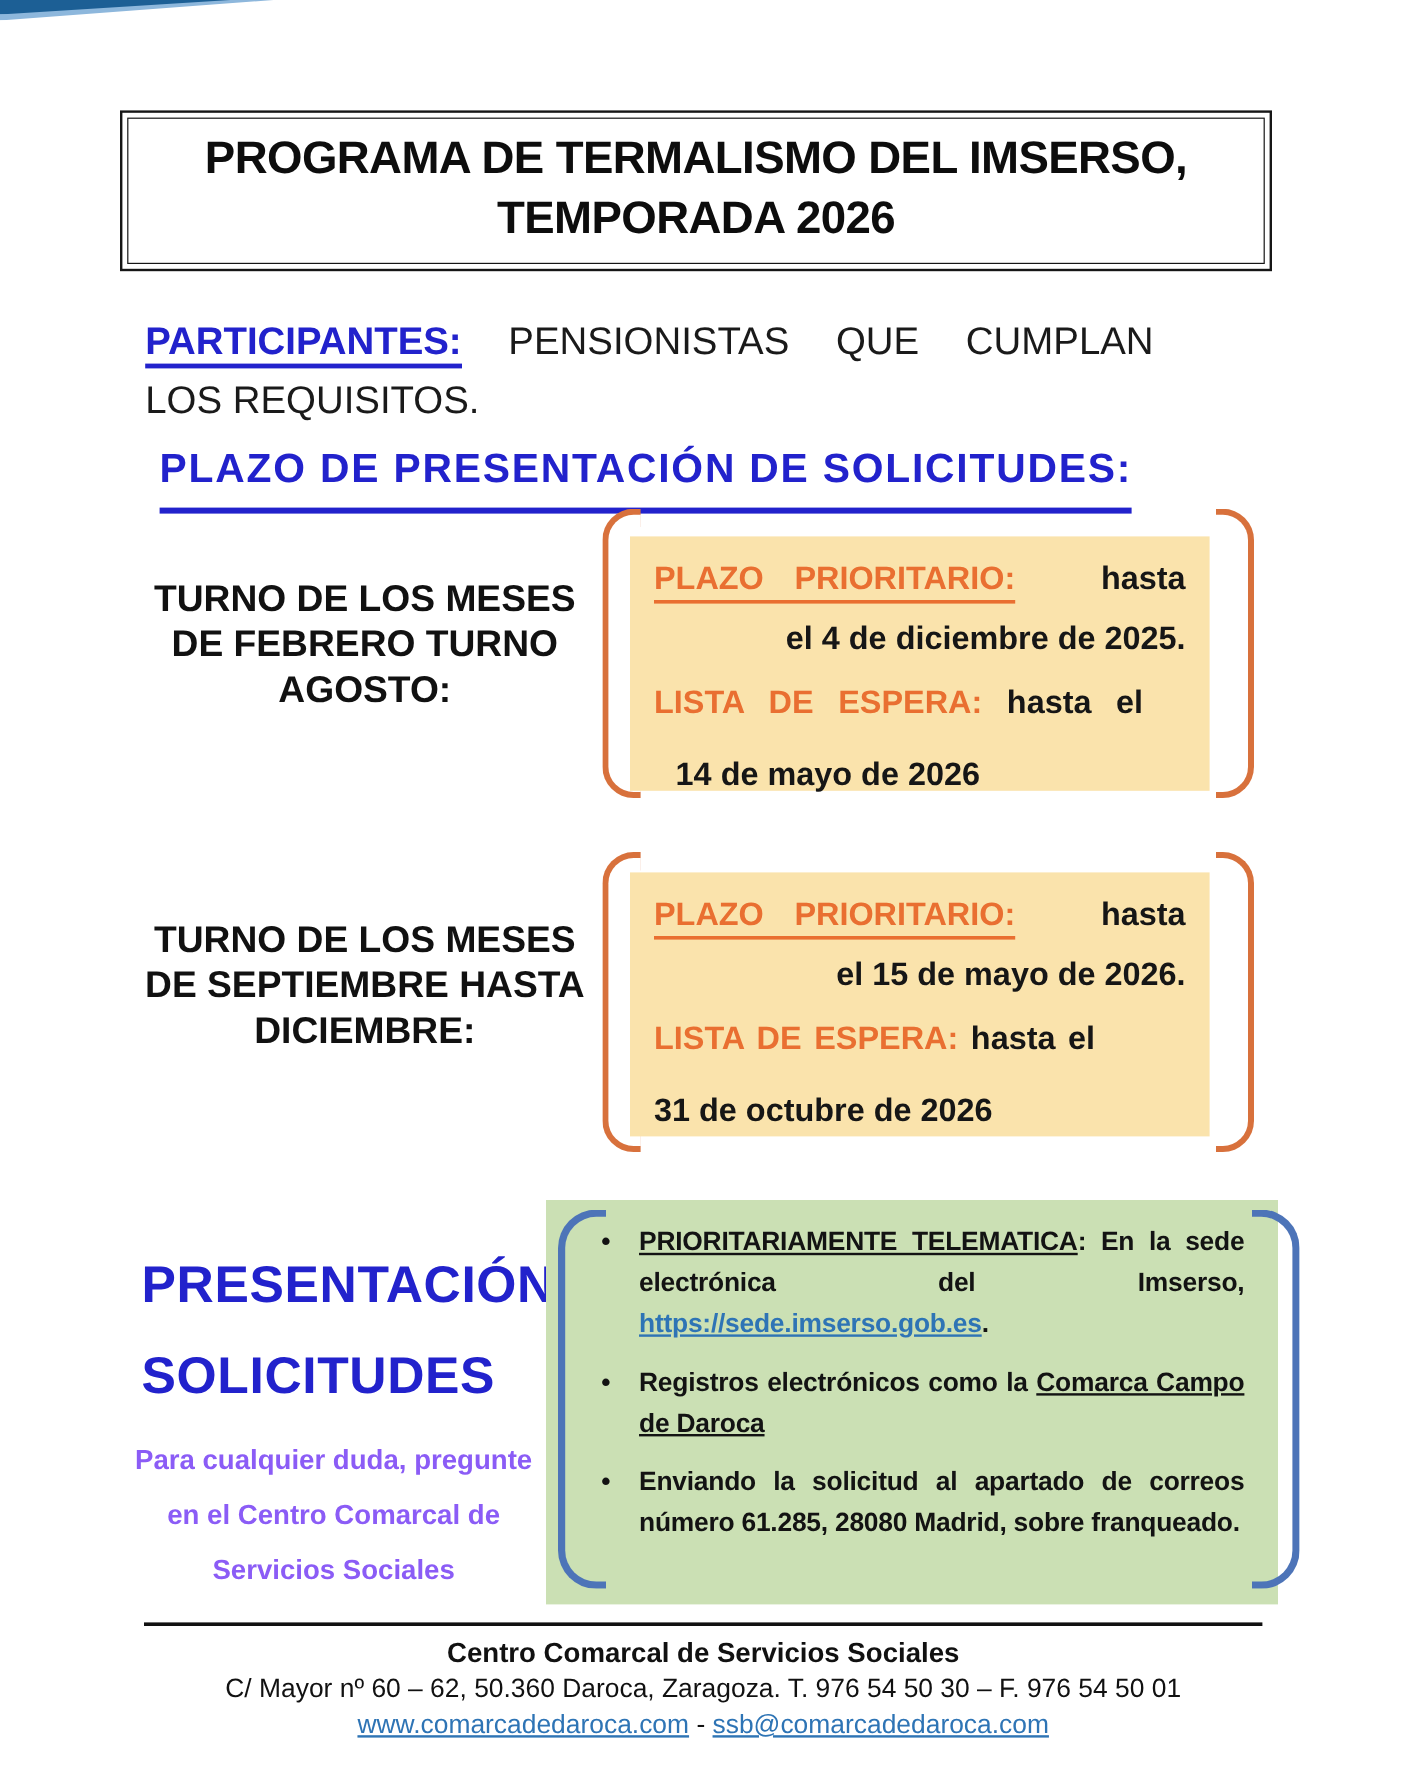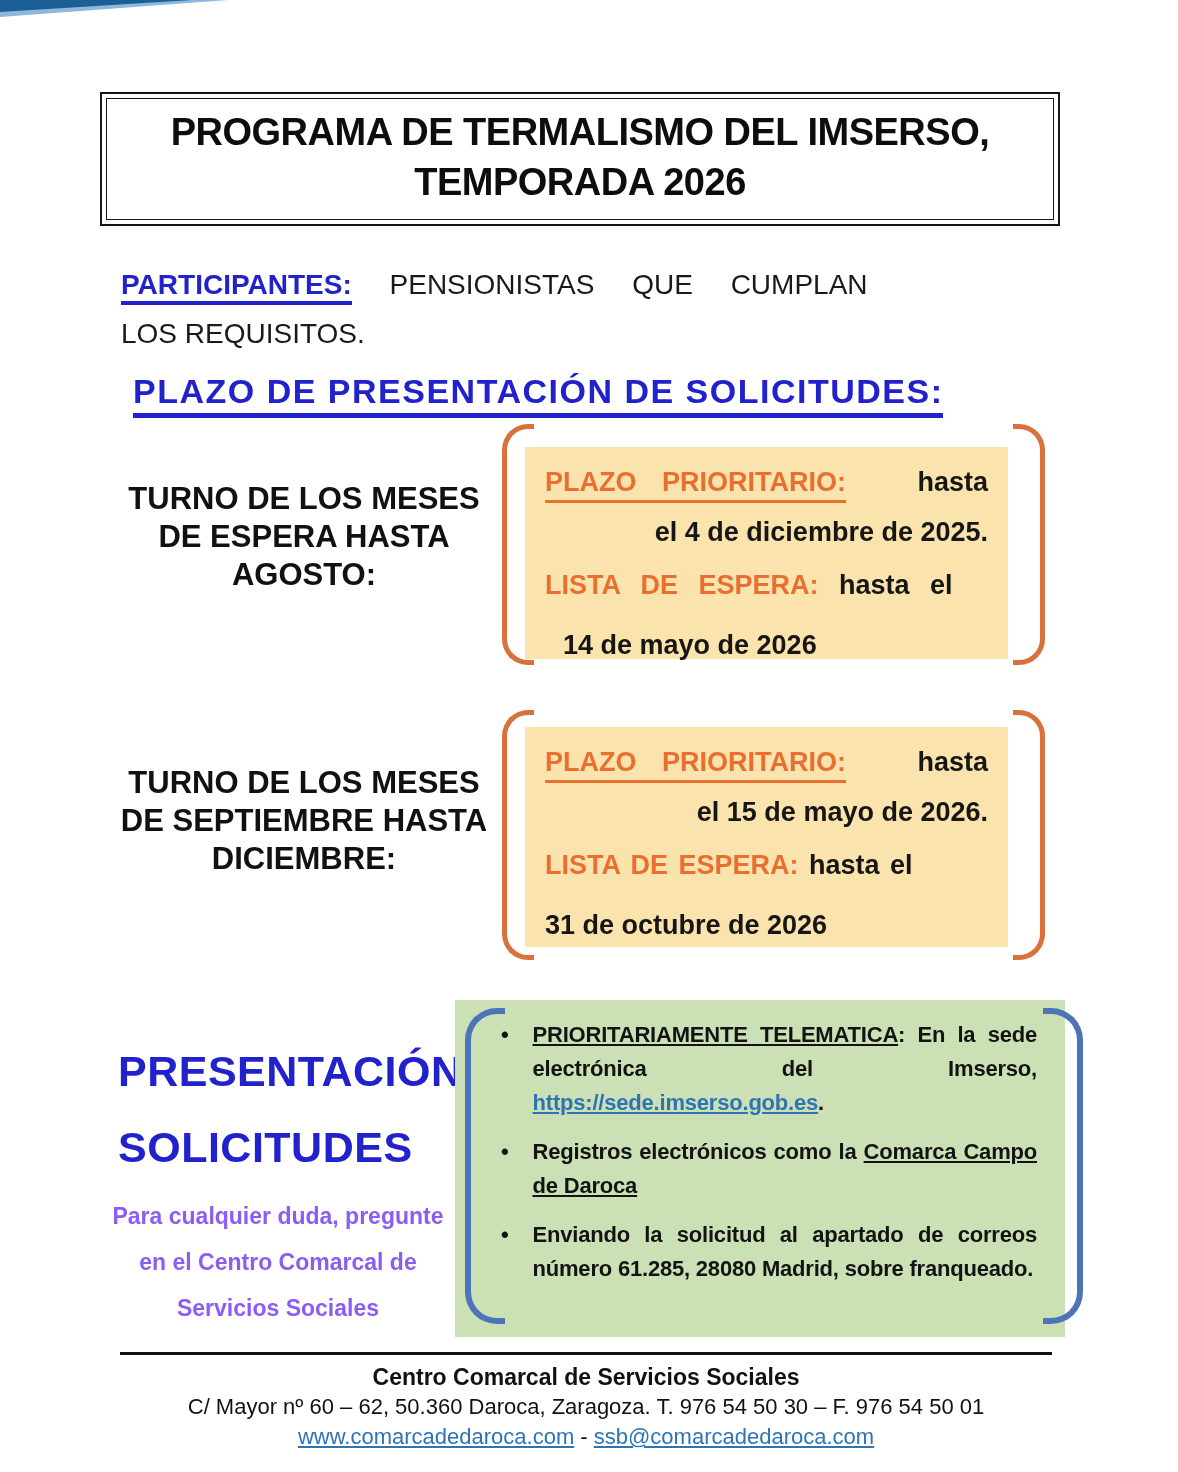--- a/index.html
+++ b/index.html
@@ -18,29 +18,29 @@
 
   
   .title-box { position:absolute; left:100px; top:92px; width:960px;
     border:2px solid #161616; padding:4px; background:#fff; }
   .title-box-inner { border:1px solid #161616; text-align:center; padding:8px 6px 12px; }
   .title-line { font-size:38px; font-weight:bold; letter-spacing:-0.5px;
     line-height:50px; color:#0d0d0d; white-space:nowrap; }
 
   
   .participants { position:absolute; left:121px; top:260px; width:946px;
-    font-size:28px; line-height:49px; color:#1a1a1a; }
+    font-size:32px; line-height:49px; color:#1a1a1a; }
   .participants .line1 { word-spacing:30px; white-space:nowrap; }
   .participants-label { color:#2222cc; font-weight:bold;
     border-bottom:4px solid #2222cc; padding-bottom:1px; }
 
   
   .plazo-heading { position:absolute; left:133px; top:372px;
     font-size:34px; font-weight:bold; letter-spacing:1.5px; color:#2222cc;
-    border-bottom:5px solid #2222cc; padding-bottom:2px; white-space:nowrap; }
+    border-bottom:5px solid #2222cc; padding-bottom:12px; white-space:nowrap; }
 
   
   .turn-row { position:absolute; left:100px; width:970px; }
   #turn-0 { top:424px; height:246px; }
   #turn-1 { top:706px; height:256px; }
   .turn-label { position:absolute; left:0; width:408px; text-align:center;
     font-size:31px; font-weight:bold; line-height:38px; color:#111; }
   #turn-0 .turn-label { top:56px; }
   #turn-1 .turn-label { top:58px; }
   .turn-label div { white-space:nowrap; }
@@ -121,21 +121,21 @@
       <span>PENSIONISTAS QUE CUMPLAN</span>
     </div>
     <div class="line2">LOS REQUISITOS.</div>
   </div>
 
   <div class="plazo-heading">PLAZO DE PRESENTACIÓN DE SOLICITUDES:</div>
 
   <div class="turn-row" id="turn-0">
     <div class="turn-label">
       <div>TURNO DE LOS MESES</div>
-      <div>DE ESPERA HASTA</div>
+      <div>DE FEBRERO TURNO</div>
       <div>AGOSTO:</div>
     </div>
     <div class="obracket left"></div>
     <div class="turn-box">
       <div class="box-line priority-line">
         <span class="accent priority-label">PLAZO PRIORITARIO:</span>
         <span>hasta</span>
       </div>
       <div class="box-line priority-date">el 4 de diciembre de 2025.</div>
       <div class="box-line waitlist-line">

